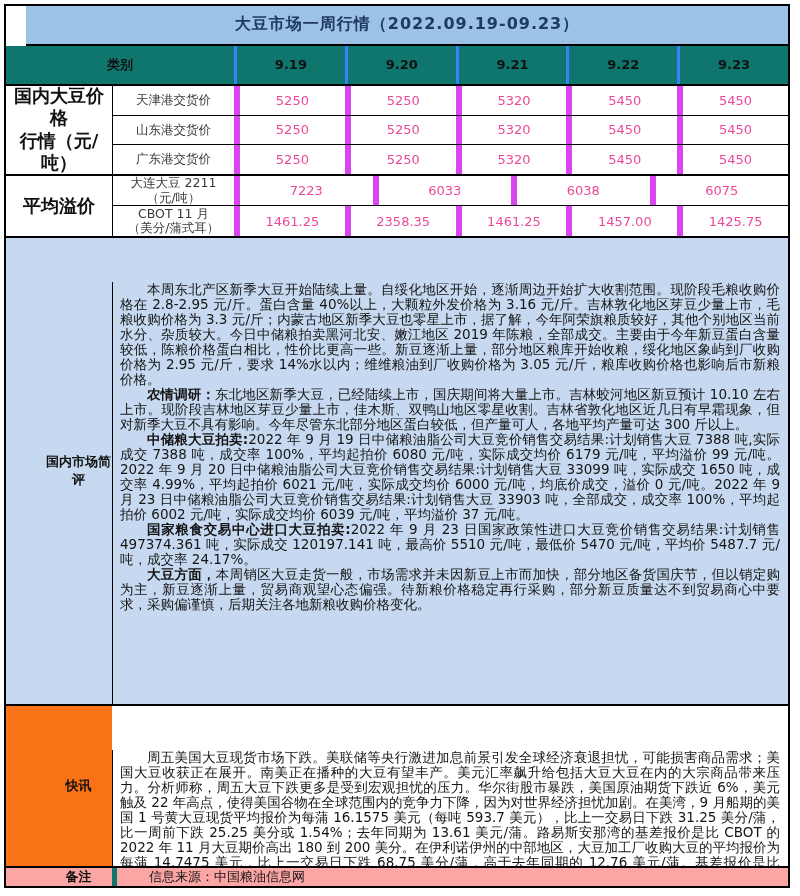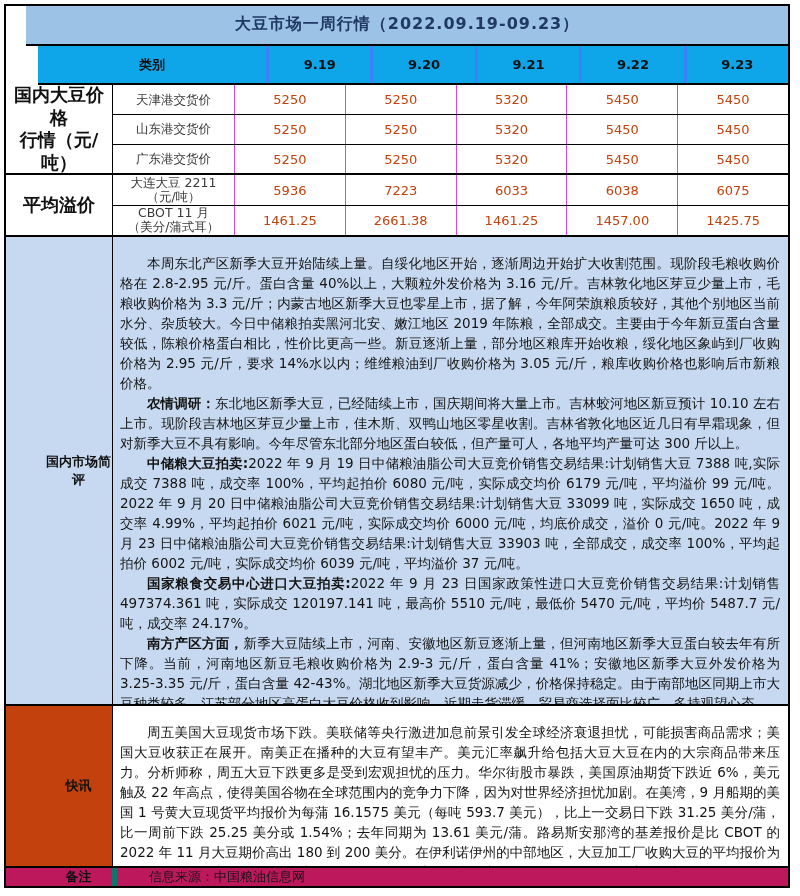--- a/index.html
+++ b/index.html
@@ -4,45 +4,45 @@
 <style>
   html,body{margin:0;padding:0;background:#ffffff;}
   body{width:800px;height:896px;font-family:"DejaVu Sans",sans-serif;-webkit-font-smoothing:antialiased;}
   .doc{position:absolute;left:4px;top:4px;width:786px;height:884px;border:2px solid #000;background:#fff;box-sizing:border-box;display:flex;flex-direction:column;}
   .row{display:flex;box-sizing:border-box;}
   .cell{box-sizing:border-box;display:flex;align-items:center;justify-content:center;text-align:center;}
   
   .title-row{height:40px;background:#9cc3e6;border-bottom:2px solid #000;align-items:center;justify-content:center;
              font-size:16px;font-weight:bold;color:#1f3864;letter-spacing:1px;margin-left:20px;}
   
-  .header-row{height:40px;background:#0ea5e9;border-bottom:2px solid #000;font-size:13px;font-weight:bold;color:#111;margin-left:32px;}
+  .header-row{height:40px;background:#0f766e;border-bottom:2px solid #000;font-size:13px;font-weight:bold;color:#111;}
   .cat-cell{width:228px;}
   .date-cell{flex:1;border-left:3px solid #3b82f6;}
   
   .group{display:flex;box-sizing:border-box;}
   .group-domestic{height:90px;border-bottom:2px solid #000;}
   .group-futures{height:62px;border-bottom:2px solid #000;}
   .glabel{width:106px;box-sizing:border-box;display:flex;align-items:center;justify-content:center;text-align:center;
           font-size:18px;font-weight:bold;color:#111;white-space:pre-line;line-height:1.25;}
   .grows{flex:1;display:flex;flex-direction:column;}
   .prow{flex:1;display:flex;box-sizing:border-box;}
   .prow + .prow{border-top:1px solid #000;}
   .sub-cell{width:122px;border-left:1px solid #000;font-size:12.5px;color:#3a3a3a;white-space:pre-line;line-height:1.15;}
-  .val-cell{flex:1;border-left:1px solid #d946ef;font-size:13px;color:#c2410c;}
+  .val-cell{flex:1;border-left:6px solid #d946ef;font-size:13px;color:#ec4899;}
   
   .text-row{display:flex;box-sizing:border-box;}
   .commentary-row{height:469px;border-bottom:2px solid #000;background:#c7d9f0;}
   .news-row{height:162px;border-bottom:2px solid #000;background:#ffffff;}
-  .remark-row{flex:1;background:#be185d;}
+  .remark-row{flex:1;background:#fca5a5;}
   .side-label{width:106px;box-sizing:border-box;display:flex;align-items:center;justify-content:center;
               font-size:13px;font-weight:bold;color:#111;text-align:center;padding-left:39px;}
   .commentary-row .side-label{background:#c7d9f0;}
-  .news-row .side-label{background:#c2410c;}
-  .text-body{flex:1;border-left:1px solid #000;box-sizing:border-box;padding:16px 8px 2px 7px;
-             font-size:13.5px;line-height:20px;color:#141414;text-align:justify;overflow:hidden;}
+  .news-row .side-label{background:#f97316;}
+  .text-body{flex:1;border-left:1px solid #000;box-sizing:border-box;padding:0 8px 2px 7px;
+             font-size:13.5px;line-height:15px;color:#141414;text-align:justify;overflow:hidden;margin-top:44px;}
   .text-body p{margin:0;text-indent:2em;}
   .text-body b{font-weight:bold;}
   .remark-row .remark-content{flex:1;border-left:5px solid #0f766e;box-sizing:border-box;display:flex;align-items:center;
              padding-left:32px;font-size:13px;color:#141414;}
 </style>
 </head>
 <body>
 
 <div class="doc">
 
@@ -87,46 +87,44 @@
       </div>
     </div>
   </div>
 
   <div class="group group-futures">
     <div class="glabel">平均溢价</div>
     <div class="grows">
       <div class="prow">
         <div class="cell sub-cell">大连大豆 2211
 （元/吨）</div>
-        <div class="cell val-cell">5936</div>
         <div class="cell val-cell">7223</div>
         <div class="cell val-cell">6033</div>
         <div class="cell val-cell">6038</div>
         <div class="cell val-cell">6075</div>
       </div>
       <div class="prow">
         <div class="cell sub-cell">CBOT 11 月
 （美分/蒲式耳）</div>
         <div class="cell val-cell">1461.25</div>
-        <div class="cell val-cell">2661.38</div>
+        <div class="cell val-cell">2358.35</div>
         <div class="cell val-cell">1461.25</div>
         <div class="cell val-cell">1457.00</div>
         <div class="cell val-cell">1425.75</div>
       </div>
     </div>
   </div>
 
   <div class="text-row commentary-row">
     <div class="side-label">国内市场简评</div>
     <div class="text-body">
       <p><span>本周东北产区新季大豆开始陆续上量。自绥化地区开始，逐渐周边开始扩大收割范围。现阶段毛粮收购价格在 2.8-2.95 元/斤。蛋白含量 40%以上，大颗粒外发价格为 3.16 元/斤。吉林敦化地区芽豆少量上市，毛粮收购价格为 3.3 元/斤；内蒙古地区新季大豆也零星上市，据了解，今年阿荣旗粮质较好，其他个别地区当前水分、杂质较大。今日中储粮拍卖黑河北安、嫩江地区 2019 年陈粮，全部成交。主要由于今年新豆蛋白含量较低，陈粮价格蛋白相比，性价比更高一些。新豆逐渐上量，部分地区粮库开始收粮，绥化地区象屿到厂收购价格为 2.95 元/斤，要求 14%水以内；维维粮油到厂收购价格为 3.05 元/斤，粮库收购价格也影响后市新粮价格。</span></p>
       <p><b>农情调研：</b><span>东北地区新季大豆，已经陆续上市，国庆期间将大量上市。吉林蛟河地区新豆预计 10.10 左右上市。现阶段吉林地区芽豆少量上市，佳木斯、双鸭山地区零星收割。吉林省敦化地区近几日有早霜现象，但对新季大豆不具有影响。今年尽管东北部分地区蛋白较低，但产量可人，各地平均产量可达 300 斤以上。</span></p>
       <p><b>中储粮大豆拍卖:</b><span>2022 年 9 月 19 日中储粮油脂公司大豆竞价销售交易结果:计划销售大豆 7388 吨,实际成交 7388 吨，成交率 100%，平均起拍价 6080 元/吨，实际成交均价 6179 元/吨，平均溢价 99 元/吨。2022 年 9 月 20 日中储粮油脂公司大豆竞价销售交易结果:计划销售大豆 33099 吨，实际成交 1650 吨，成交率 4.99%，平均起拍价 6021 元/吨，实际成交均价 6000 元/吨，均底价成交，溢价 0 元/吨。2022 年 9 月 23 日中储粮油脂公司大豆竞价销售交易结果:计划销售大豆 33903 吨，全部成交，成交率 100%，平均起拍价 6002 元/吨，实际成交均价 6039 元/吨，平均溢价 37 元/吨。</span></p>
       <p><b>国家粮食交易中心进口大豆拍卖:</b><span>2022 年 9 月 23 日国家政策性进口大豆竞价销售交易结果:计划销售 497374.361 吨，实际成交 120197.141 吨，最高价 5510 元/吨，最低价 5470 元/吨，平均价 5487.7 元/吨，成交率 24.17%。</span></p>
-      <p><b>南方产区方面，</b><span>新季大豆陆续上市，河南、安徽地区新豆逐渐上量，但河南地区新季大豆蛋白较去年有所下降。当前，河南地区新豆毛粮收购价格为 2.9-3 元/斤，蛋白含量 41%；安徽地区新季大豆外发价格为 3.25-3.35 元/斤，蛋白含量 42-43%。湖北地区新季大豆货源减少，价格保持稳定。由于南部地区同期上市大豆种类较多，江苏部分地区高蛋白大豆价格收到影响，近期走货滞缓。贸易商选择面比较广，多持观望心态。</span></p>
       <p><b>大豆方面，</b><span>本周销区大豆走货一般，市场需求并未因新豆上市而加快，部分地区备货国庆节，但以销定购为主，新豆逐渐上量，贸易商观望心态偏强。待新粮价格稳定再行采购，部分新豆质量达不到贸易商心中要求，采购偏谨慎，后期关注各地新粮收购价格变化。</span></p>
     </div>
   </div>
 
   <div class="text-row news-row">
     <div class="side-label">快讯</div>
     <div class="text-body">
       <p><span>周五美国大豆现货市场下跌。美联储等央行激进加息前景引发全球经济衰退担忧，可能损害商品需求；美国大豆收获正在展开。南美正在播种的大豆有望丰产。美元汇率飙升给包括大豆大豆在内的大宗商品带来压力。分析师称，周五大豆下跌更多是受到宏观担忧的压力。华尔街股市暴跌，美国原油期货下跌近 6%，美元触及 22 年高点，使得美国谷物在全球范围内的竞争力下降，因为对世界经济担忧加剧。在美湾，9 月船期的美国 1 号黄大豆现货平均报价为每蒲 16.1575 美元（每吨 593.7 美元），比上一交易日下跌 31.25 美分/蒲，比一周前下跌 25.25 美分或 1.54%；去年同期为 13.61 美元/蒲。路易斯安那湾的基差报价是比 CBOT 的 2022 年 11 月大豆期价高出 180 到 200 美分。在伊利诺伊州的中部地区，大豆加工厂收购大豆的平均报价为每蒲 14.7475 美元，比上一交易日下跌 68.75 美分/蒲，高于去年同期的 12.76 美元/蒲。基差报价是比 CBOT 的 2022 年 11 月大豆期价高出 15 美分到 90 美分不等。</span></p>
     </div>
   </div>

